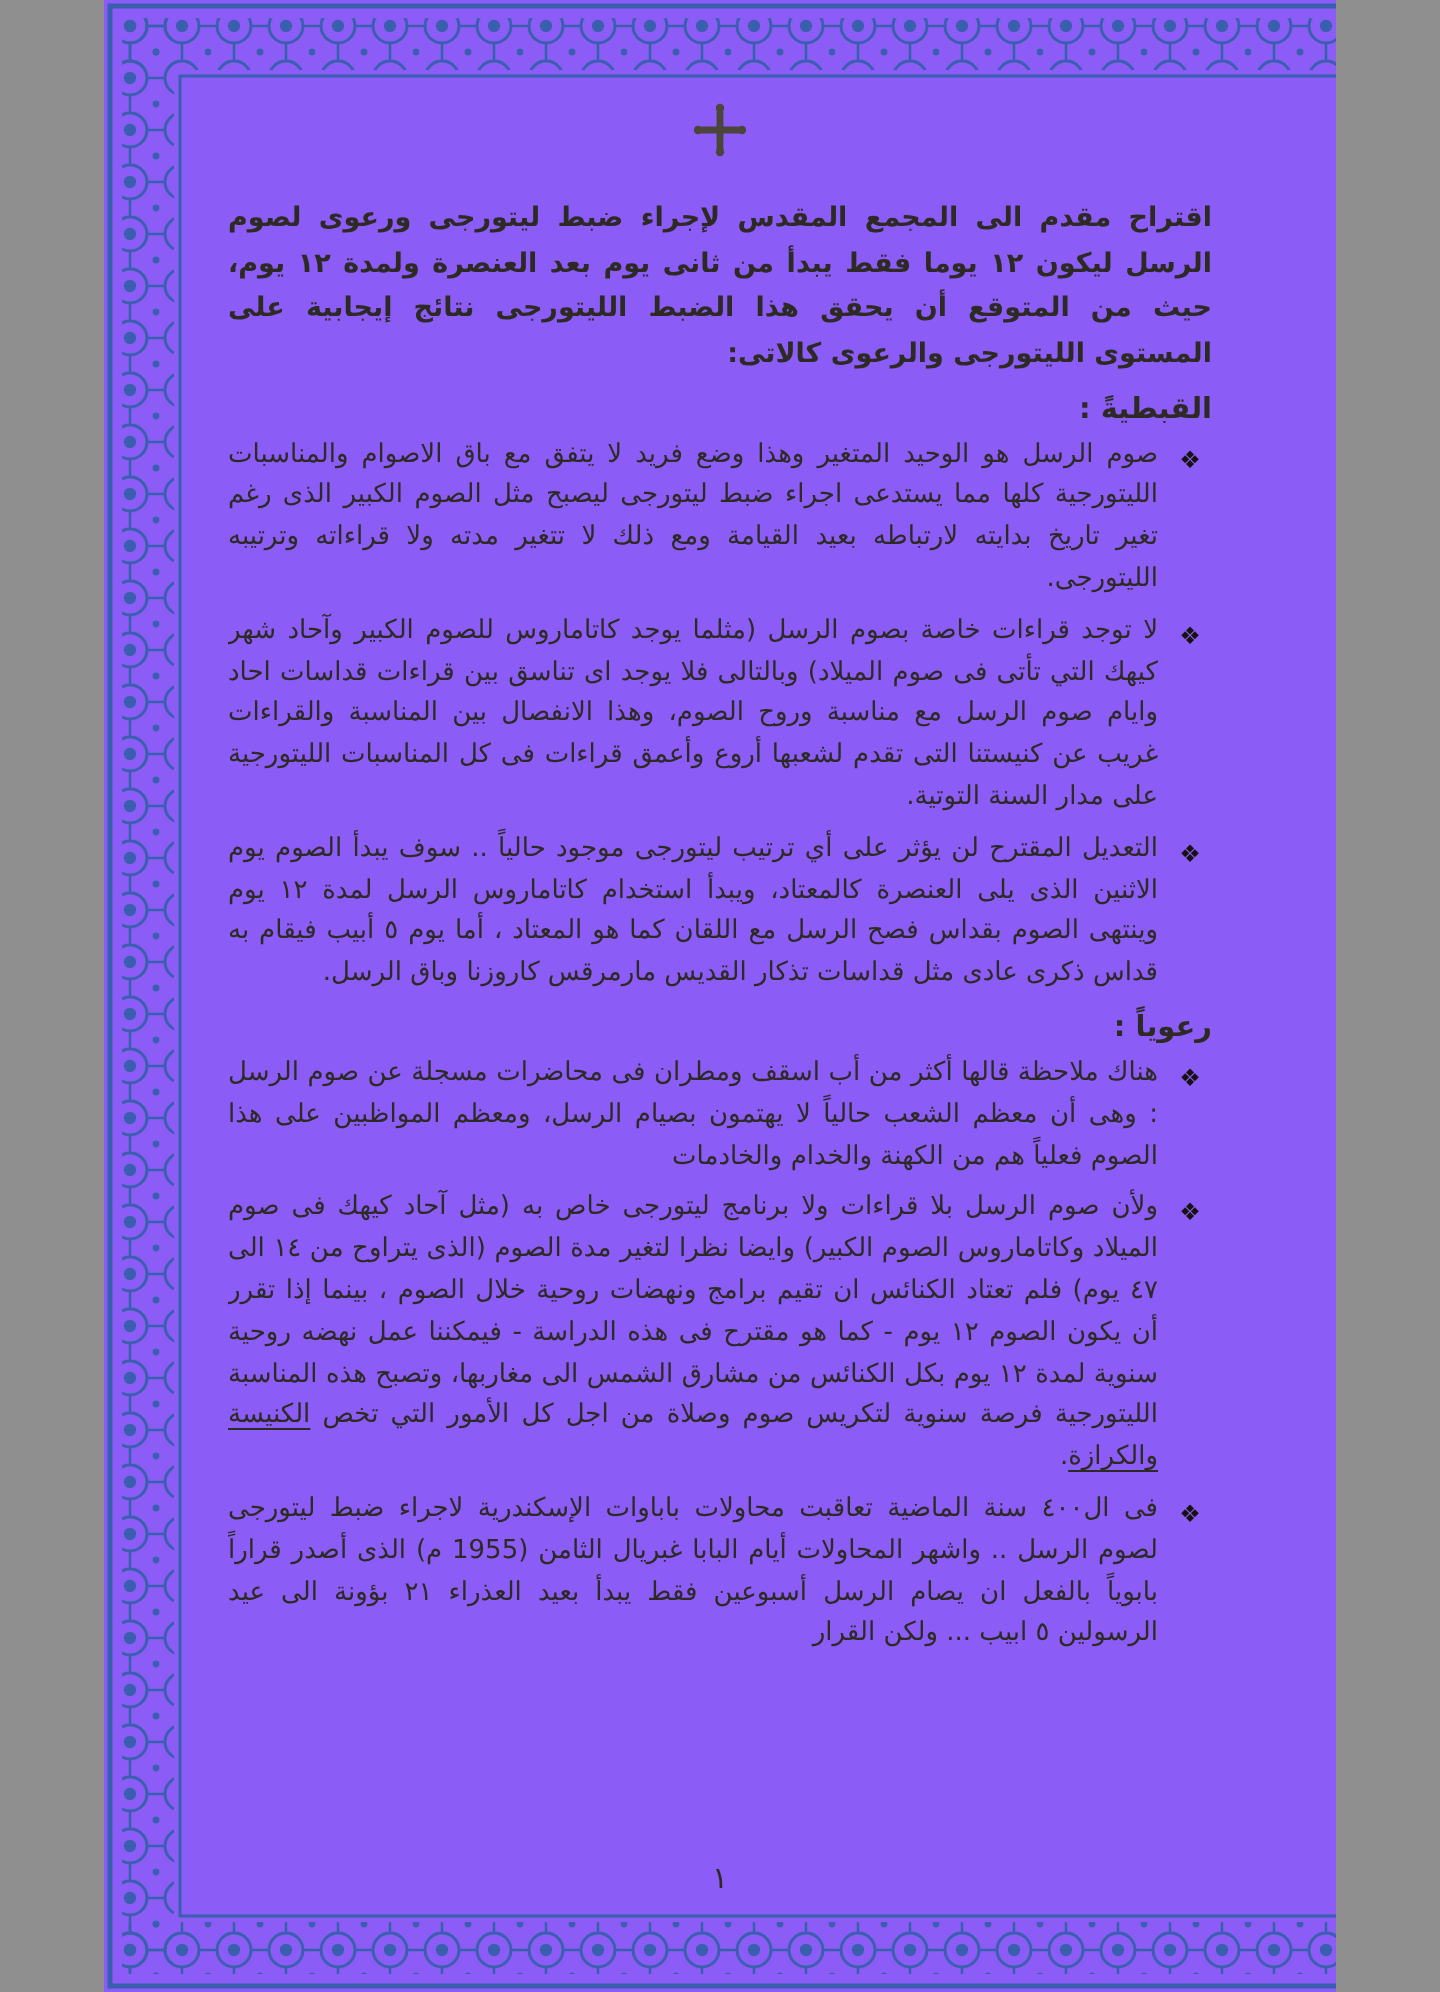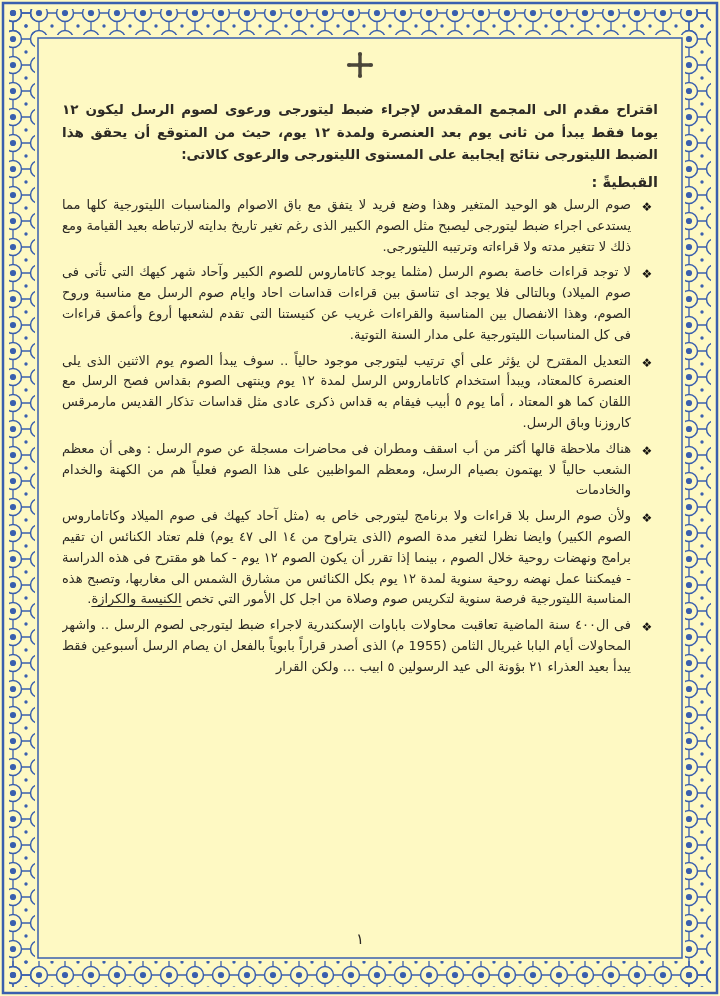--- a/index.html
+++ b/index.html
@@ -1,23 +1,23 @@
 <!DOCTYPE html>
 <html lang="ar"><head>
 <meta charset="utf-8">
 <style>
   html, body { margin: 0; padding: 0; }
   body { background: #8f8f8f; font-family: "DejaVu Sans", sans-serif; }
 
   .page {
     position: relative;
-    width: 720px;
+    width: 616px;
     height: 996px;
     margin: 0 auto;
-    background: #fef9c3;
+    background: #8b5cf6;
     overflow: hidden;
     color: #2d2a24;
   }
 
   .frame { position: absolute; inset: 0; pointer-events: none; }
 
   .content {
     position: absolute;
     top: 42px;
     right: 62px;
@@ -128,20 +128,21 @@
       <li class="item">
         <span class="marker">❖</span>
         <span class="item-text">لا توجد قراءات خاصة بصوم الرسل (مثلما يوجد كاتاماروس للصوم الكبير وآحاد شهر كيهك التي تأتى فى صوم الميلاد) وبالتالى فلا يوجد اى تناسق بين قراءات قداسات احاد وايام صوم الرسل مع مناسبة وروح الصوم، وهذا الانفصال بين المناسبة والقراءات غريب عن كنيستنا التى تقدم لشعبها أروع وأعمق قراءات فى كل المناسبات الليتورجية على مدار السنة التوتية.</span>
       </li>
       <li class="item">
         <span class="marker">❖</span>
         <span class="item-text">التعديل المقترح لن يؤثر على أي ترتيب ليتورجى موجود حالياً .. سوف يبدأ الصوم يوم الاثنين الذى يلى العنصرة كالمعتاد، ويبدأ استخدام كاتاماروس الرسل لمدة ١٢ يوم وينتهى الصوم بقداس فصح الرسل مع اللقان كما هو المعتاد ، أما يوم ٥ أبيب فيقام به قداس ذكرى عادى مثل قداسات تذكار القديس مارمرقس كاروزنا وباق الرسل.</span>
       </li>
     </ul>
 
+    <div class="heading">رعوياً :</div>
 
     <ul class="bullets">
       <li class="item">
         <span class="marker">❖</span>
         <span class="item-text">هناك ملاحظة قالها أكثر من أب اسقف ومطران فى محاضرات مسجلة عن صوم الرسل : وهى أن معظم الشعب حالياً لا يهتمون بصيام الرسل، ومعظم المواظبين على هذا الصوم فعلياً هم من الكهنة والخدام والخادمات</span>
       </li>
       <li class="item">
         <span class="marker">❖</span>
         <span class="item-text"><span>ولأن صوم الرسل بلا قراءات ولا برنامج ليتورجى خاص به (مثل آحاد كيهك فى صوم الميلاد وكاتاماروس الصوم الكبير) وايضا نظرا لتغير مدة الصوم (الذى يتراوح من ١٤ الى ٤٧ يوم) فلم تعتاد الكنائس ان تقيم برامج ونهضات روحية خلال الصوم ، بينما إذا تقرر أن يكون الصوم ١٢ يوم - كما هو مقترح فى هذه الدراسة - فيمكننا عمل نهضه روحية سنوية لمدة ١٢ يوم بكل الكنائس من مشارق الشمس الى مغاربها، وتصبح هذه المناسبة الليتورجية فرصة سنوية لتكريس صوم وصلاة من اجل كل الأمور التي تخص </span><span class="ul-phrase">الكنيسة والكرازة</span><span>.</span></span>
       </li>

